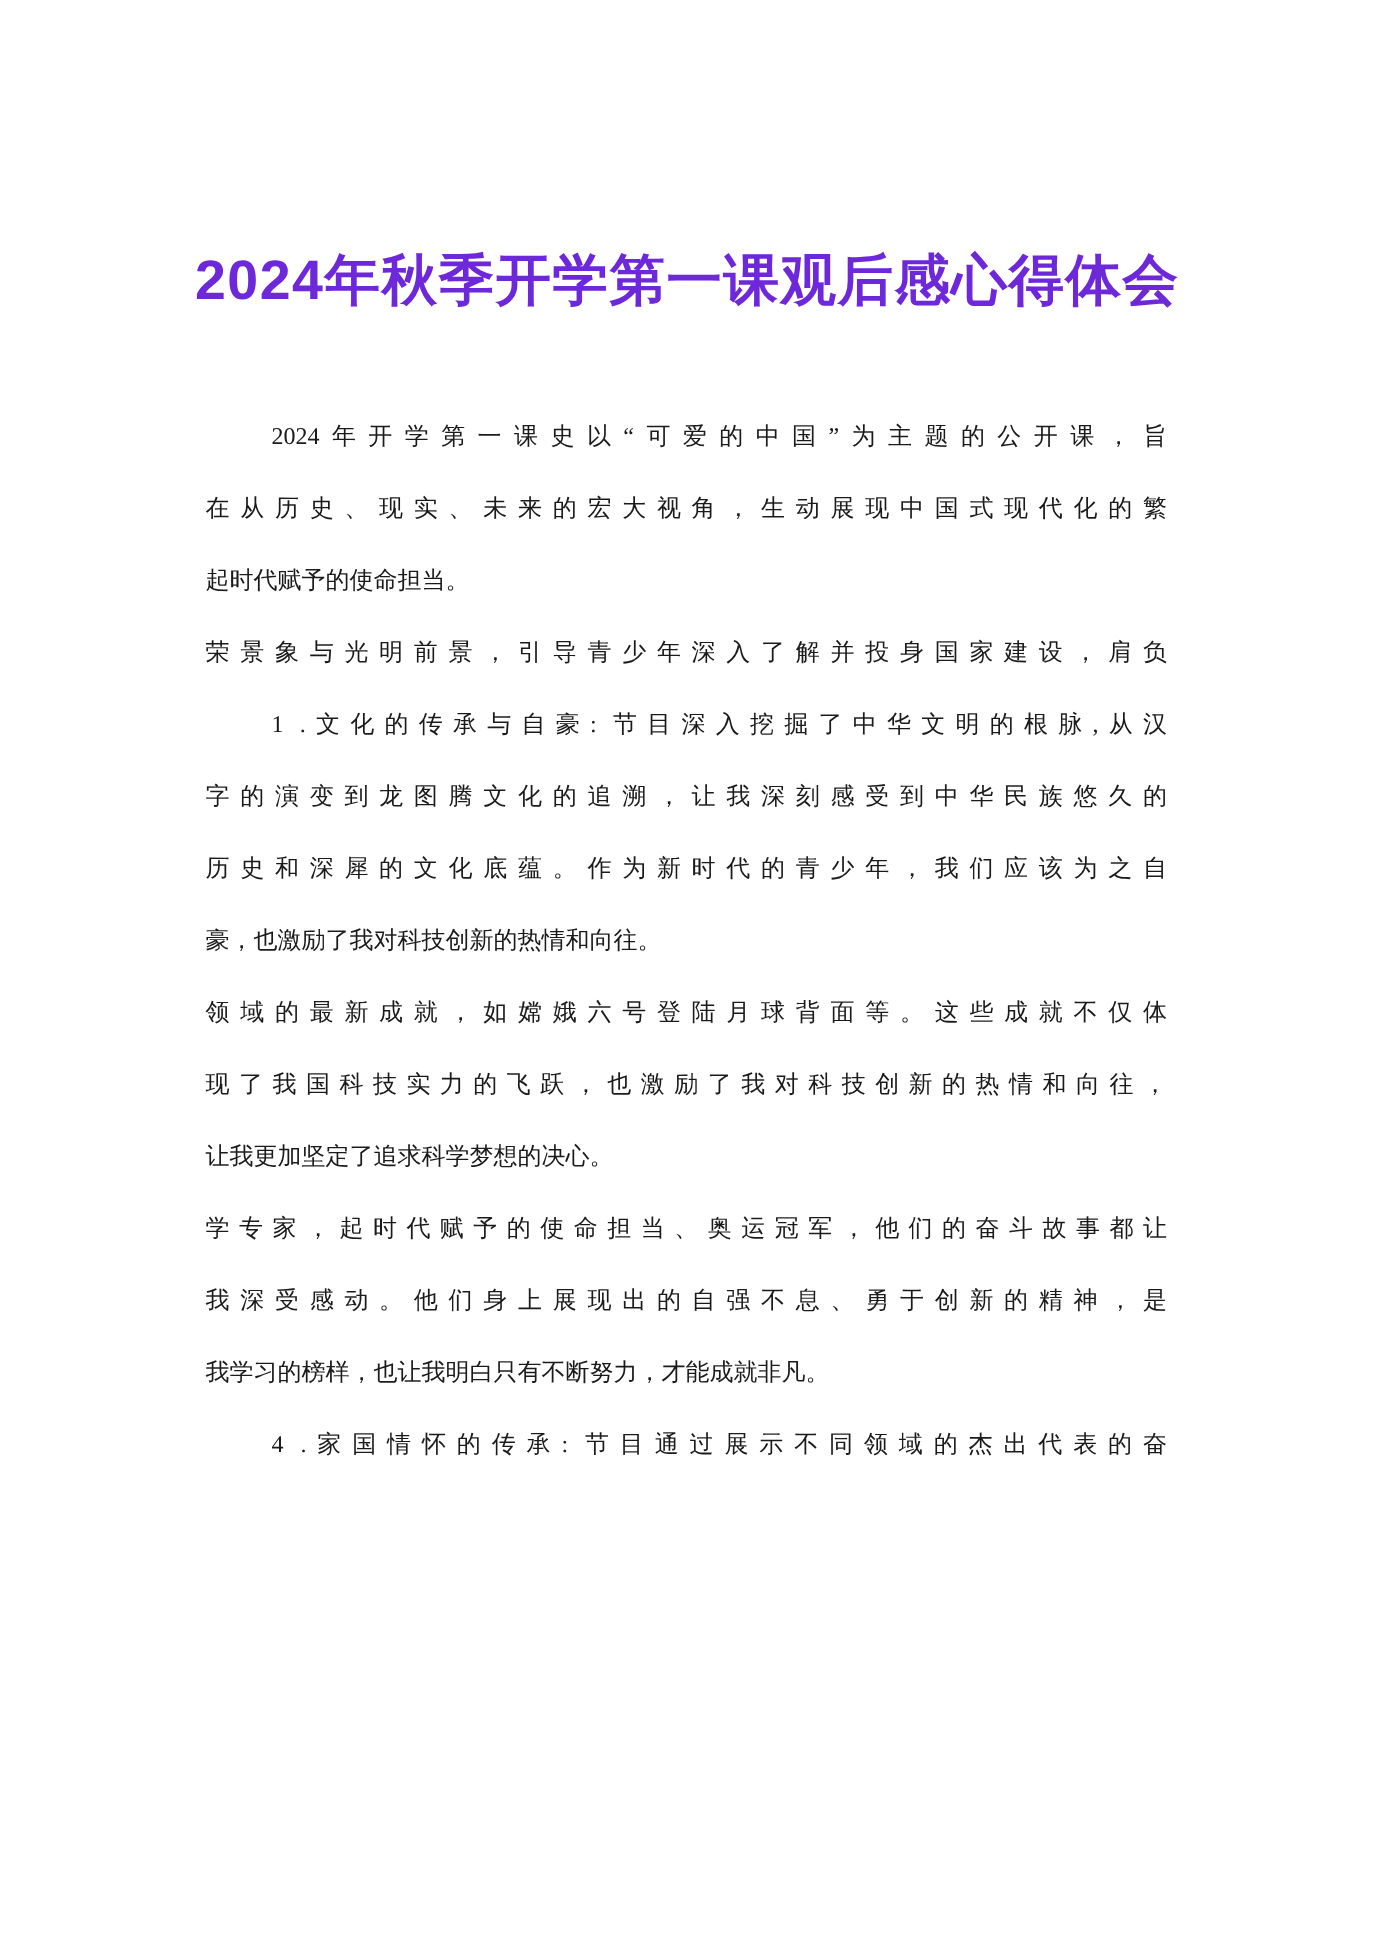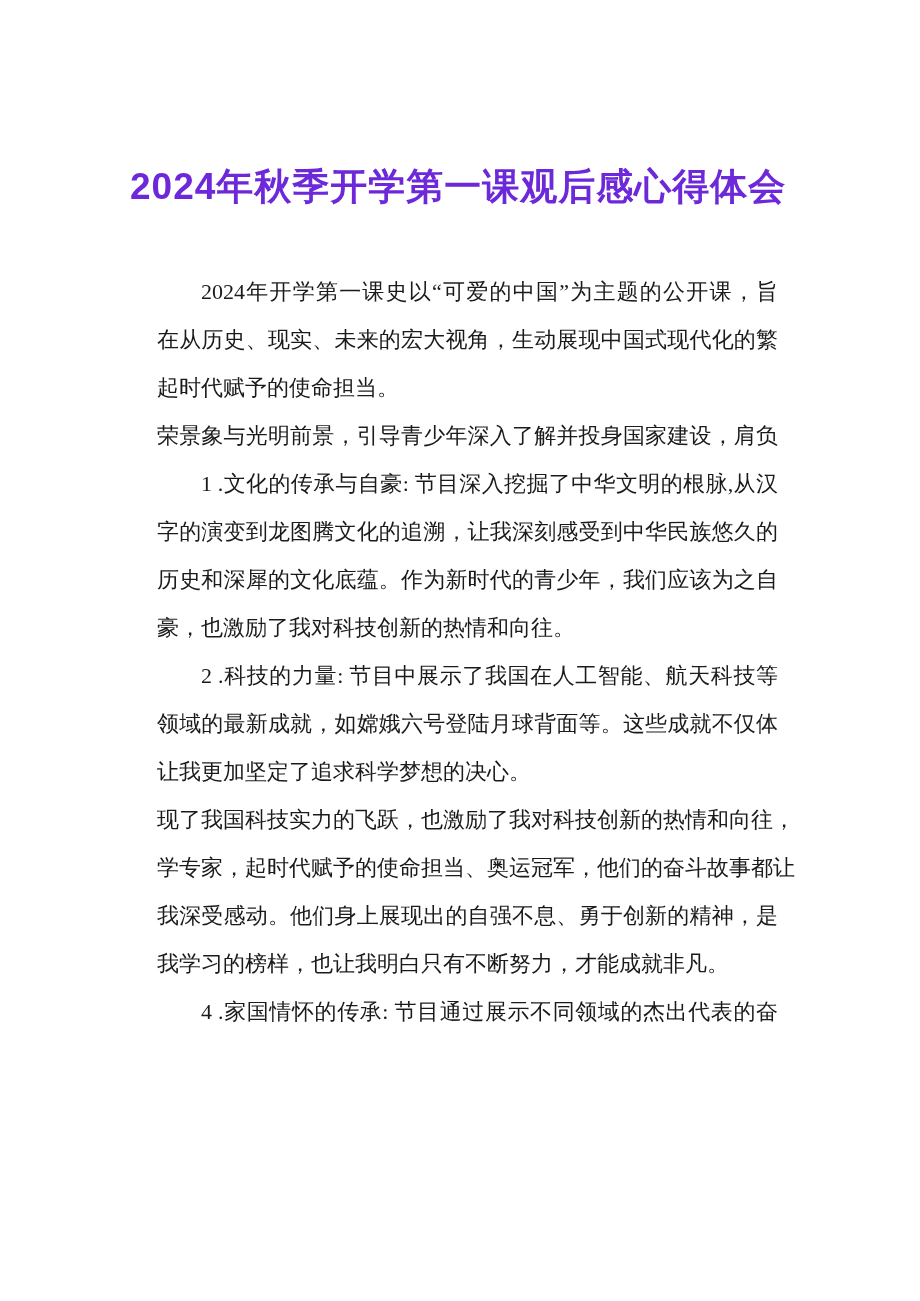--- a/index.html
+++ b/index.html
@@ -33,26 +33,25 @@
     position: absolute;
     top: 268px;
     left: 137px;
     width: 641px;
     font-family: "Liberation Serif", serif;
     color: #1a1a1a;
   }
   .line {
     height: 48px;
     line-height: 48px;
-    font-size: 22px;
+    font-size: 16px;
     text-align: justify;
     text-align-last: justify;
     white-space: nowrap;
     overflow: visible;
-    margin-left: 20px;
   }
   .line.first {
     text-indent: 44px;
   }
   .line.par-end {
     text-align: left;
     text-align-last: left;
   }
 </style>
 </head>
@@ -67,24 +66,23 @@
     <div class="line first">2024年开学第一课史以“可爱的中国”为主题的公开课，旨</div>
     <div class="line">在从历史、现实、未来的宏大视角，生动展现中国式现代化的繁</div>
     <div class="line par-end">起时代赋予的使命担当。</div>
     <div class="line">荣景象与光明前景，引导青少年深入了解并投身国家建设，肩负</div>
 
     <div class="line first">1 .文化的传承与自豪: 节目深入挖掘了中华文明的根脉,从汉</div>
     <div class="line">字的演变到龙图腾文化的追溯，让我深刻感受到中华民族悠久的</div>
     <div class="line">历史和深犀的文化底蕴。作为新时代的青少年，我们应该为之自</div>
     <div class="line par-end">豪，也激励了我对科技创新的热情和向往。</div>
 
-    <div class="line first">2 .科技的力量: 节目中展示了我国在人工智能、航天科技等</div>
     <div class="line">领域的最新成就，如嫦娥六号登陆月球背面等。这些成就不仅体</div>
+    <div class="line">现了我国科技实力的飞跃，也激励了我对科技创新的热情和向往，</div>
     <div class="line par-end">让我更加坚定了追求科学梦想的决心。</div>
-    <div class="line">现了我国科技实力的飞跃，也激励了我对科技创新的热情和向往，</div>
 
     <div class="line">学专家，起时代赋予的使命担当、奥运冠军，他们的奋斗故事都让</div>
     <div class="line">我深受感动。他们身上展现出的自强不息、勇于创新的精神，是</div>
     <div class="line par-end">我学习的榜样，也让我明白只有不断努力，才能成就非凡。</div>
 
     <div class="line first">4 .家国情怀的传承: 节目通过展示不同领域的杰出代表的奋</div>
 
   </div>
 </div>
 

